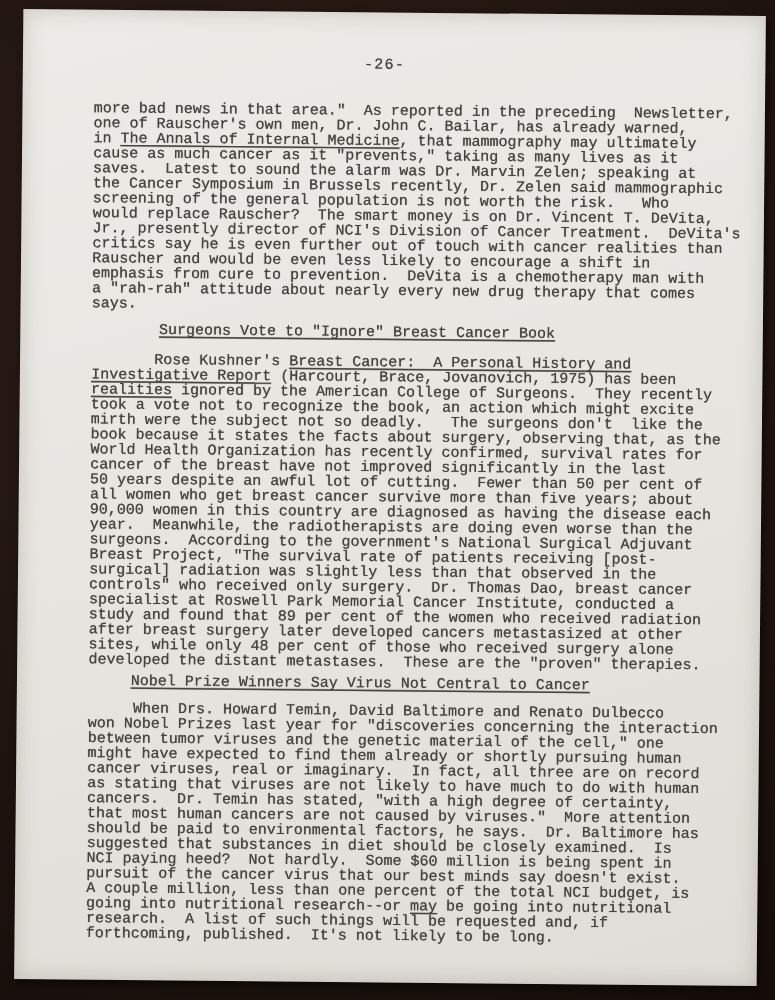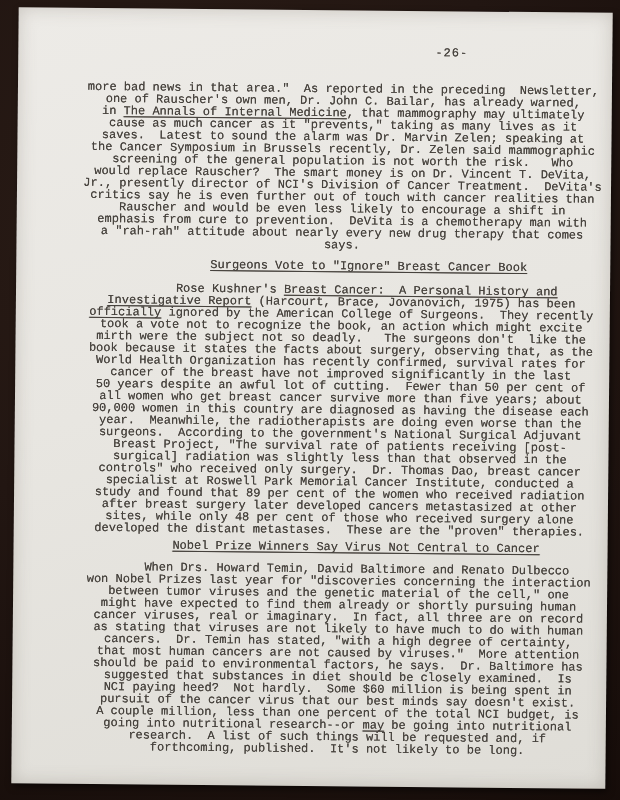--- a/index.html
+++ b/index.html
@@ -4,21 +4,20 @@
 <style>
   html, body { margin:0; padding:0; }
   body {
     width:620px; height:800px; overflow:hidden; position:relative;
     background:#160d09;
     font-family:"Liberation Mono", monospace;
   }
   .photo {
     position:absolute; inset:0;
     background:radial-gradient(120% 95% at 35% 28%, #2c1d16 0%, #221612 45%, #140b08 100%);
-    text-align:center;
   }
   .paper {
     position:absolute; left:15px; top:10px; width:594px; height:776px;
     background:linear-gradient(163deg, #edebe7 0%, #e8e6e1 45%, #dfddd7 100%);
     transform:rotate(0.55deg); transform-origin:50% 50%;
     box-shadow: inset 0 0 18px rgba(110,100,88,0.28), 2px 3px 7px rgba(0,0,0,0.55);
   }
   .content {
     position:absolute; left:57px; top:0; width:537px;
     font:12px/12px "Liberation Mono", monospace;
@@ -54,21 +53,21 @@
           <div class="line"><span>critics say he is even further out of touch with cancer realities than</span></div>
           <div class="line"><span>Rauscher and would be even less likely to encourage a shift in</span></div>
           <div class="line"><span>emphasis from cure to prevention.  DeVita is a chemotherapy man with</span></div>
           <div class="line"><span>a "rah-rah" attitude about nearly every new drug therapy that comes</span></div>
           <div class="line"><span>says.</span></div>
         </div>
       <div class="heading heading-1"><span class="u">Surgeons Vote to "Ignore" Breast Cancer Book</span></div>
       <div class="para para-2">
           <div class="line"><span>       Rose Kushner's </span><span class="u">Breast Cancer:  A Personal History and</span></div>
           <div class="line"><span class="u">Investigative Report</span><span> (Harcourt, Brace, Jovanovich, 1975) has been</span></div>
-          <div class="line"><span class="u">officially</span><span> ignored by the American College of Surgeons.  They recently</span></div>
+          <div class="line"><span class="u">realities</span><span> ignored by the American College of Surgeons.  They recently</span></div>
           <div class="line"><span>took a vote not to recognize the book, an action which might excite</span></div>
           <div class="line"><span>mirth were the subject not so deadly.   The surgeons don't  like the</span></div>
           <div class="line"><span>book because it states the facts about surgery, observing that, as the</span></div>
           <div class="line"><span>World Health Organization has recently confirmed, survival rates for</span></div>
           <div class="line"><span>cancer of the breast have not improved significantly in the last</span></div>
           <div class="line"><span>50 years despite an awful lot of cutting.  Fewer than 50 per cent of</span></div>
           <div class="line"><span>all women who get breast cancer survive more than five years; about</span></div>
           <div class="line"><span>90,000 women in this country are diagnosed as having the disease each</span></div>
           <div class="line"><span>year.  Meanwhile, the radiotherapists are doing even worse than the</span></div>
           <div class="line"><span>surgeons.  According to the government's National Surgical Adjuvant</span></div>

